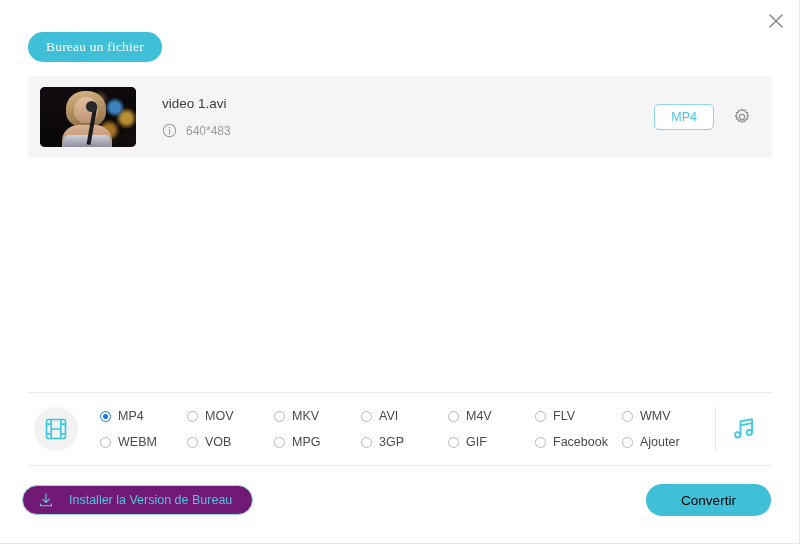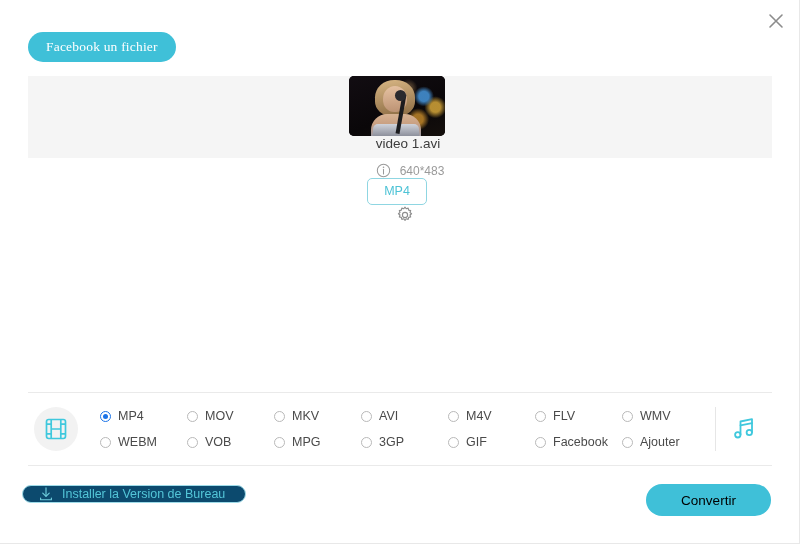--- a/index.html
+++ b/index.html
@@ -61,21 +61,20 @@
     left: 28px;
     top: 76px;
     width: 744px;
   }
   .file-row {
     background: #f5f5f5;
     height: 82px;
     display: flex;
     align-items: center;
     padding: 0 18px 0 12px;
-    flex-direction: column;
   }
   .thumb {
     width: 96px;
     height: 60px;
     border-radius: 5px;
     background: #0a0608;
     position: relative;
     overflow: hidden;
     flex: 0 0 auto;
   }
@@ -250,28 +249,28 @@
     justify-content: center;
     flex: 0 0 auto;
     cursor: pointer;
   }
 
   
   .install-btn {
     position: absolute;
     left: 22px;
     top: 485px;
-    height: 18px;
+    height: 30px;
     padding: 0 20px 0 14px;
     display: flex;
     align-items: center;
-    gap: 7px;
+    gap: 14px;
     border: 1px solid #9edbe8;
     border-radius: 16px;
-    background: #0c4a6e;
+    background: #701a75;
     color: #53c5d8;
     font-size: 12.5px;
     cursor: pointer;
     white-space: nowrap;
   }
   .convert-btn {
     position: absolute;
     right: 28px;
     top: 484px;
     width: 125px;
@@ -288,21 +287,21 @@
 <body>
 
 <div id="app">
 
   <div class="close-btn">
     <svg width="20" height="20" viewBox="0 0 20 20">
       <path d="M4 4 L16 16 M16 4 L4 16" stroke="#8c8c8c" stroke-width="1.6" fill="none" stroke-linecap="round"></path>
     </svg>
   </div>
 
-  <button class="add-file-btn">Facebook un fichier</button>
+  <button class="add-file-btn">Bureau un fichier</button>
 
   <div class="file-list">
     <div class="file-row">
 
       <div class="thumb">
         <div class="bg"></div>
         <div class="hair"></div>
         <div class="face"></div>
         <div class="body"></div>
         <div class="dress"></div>

